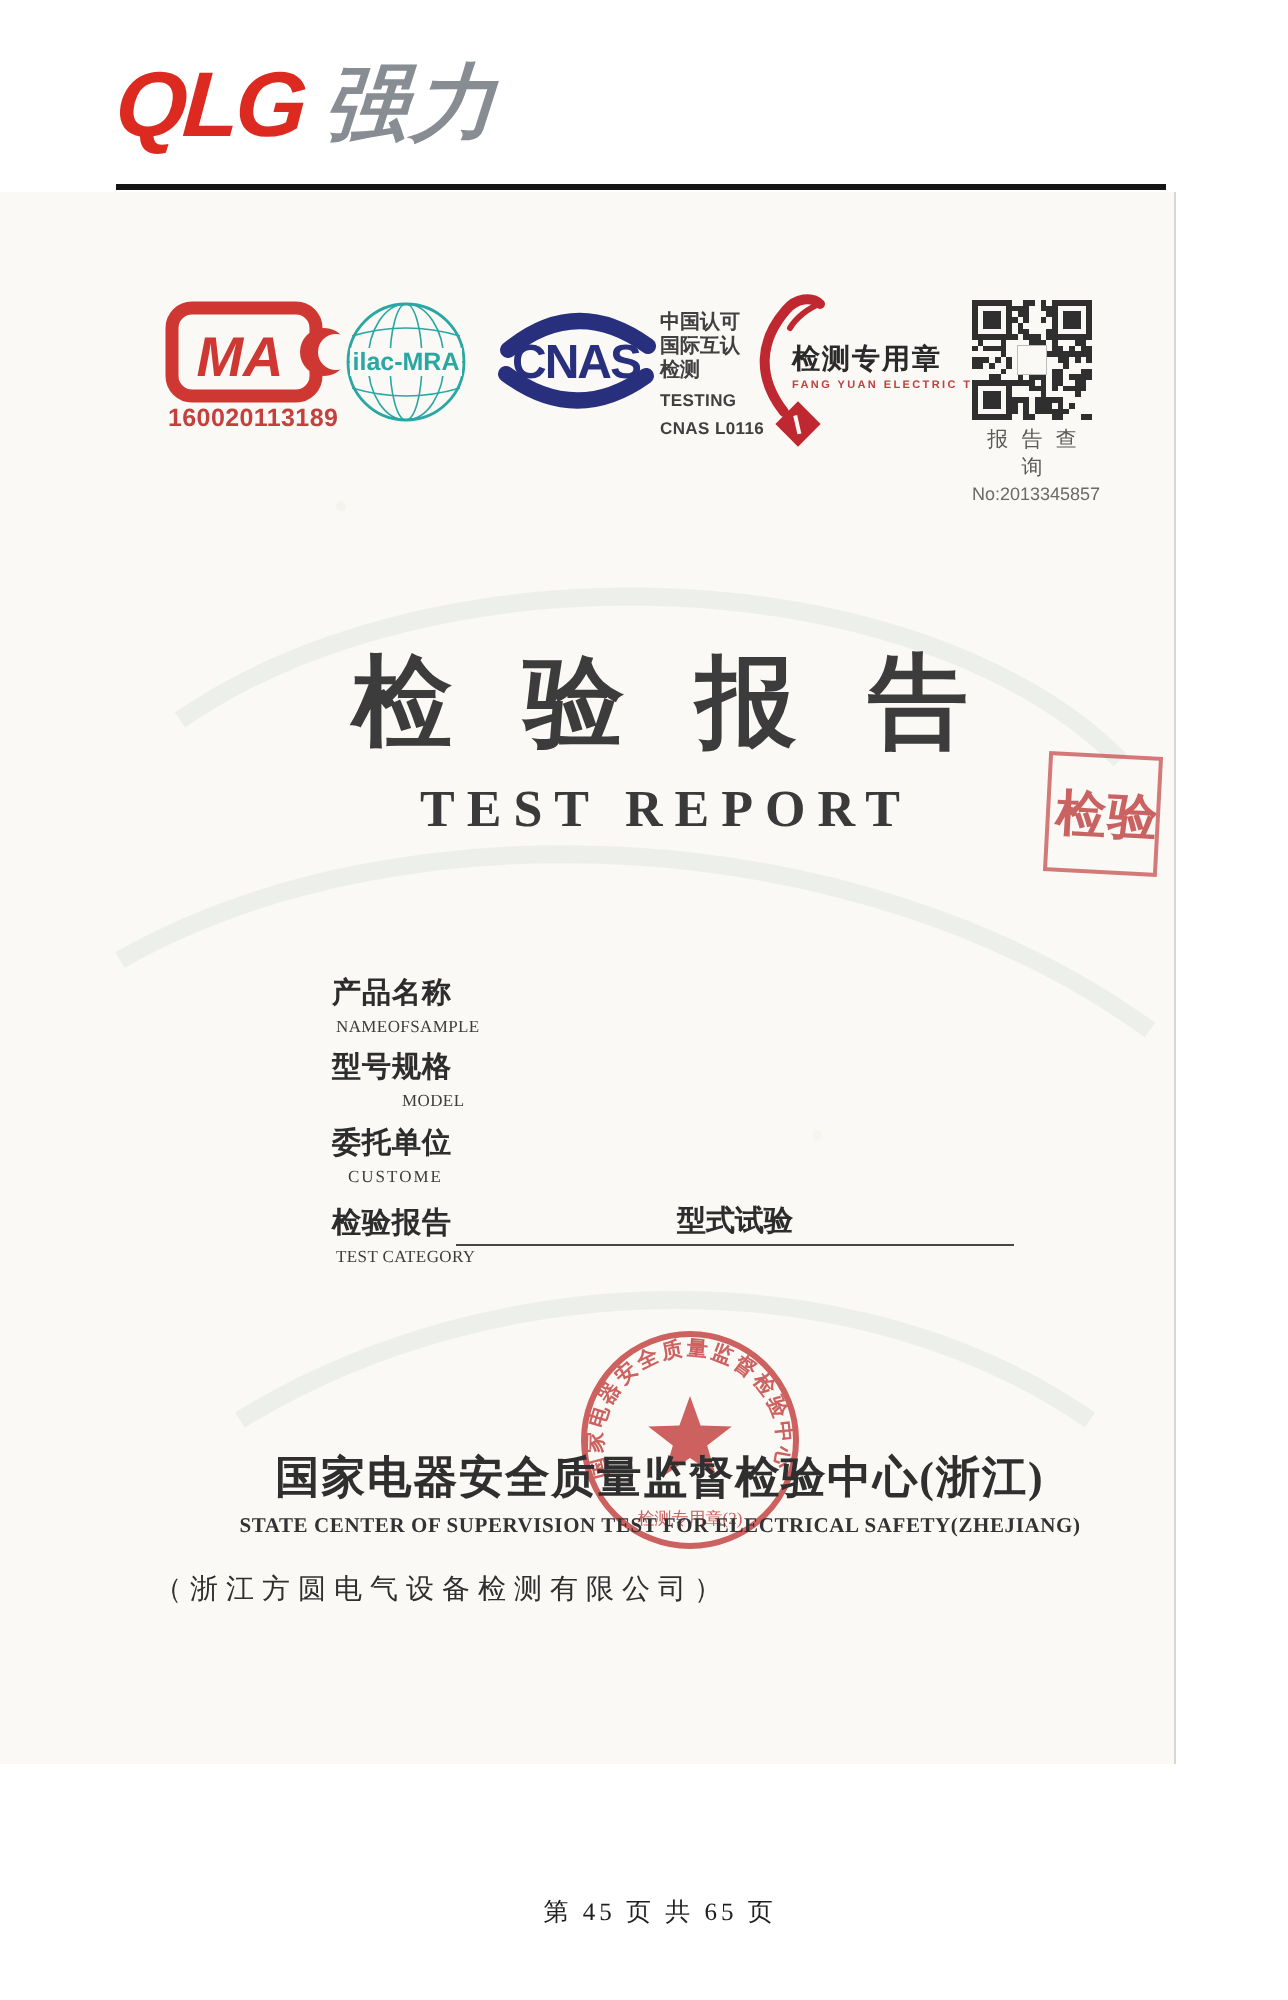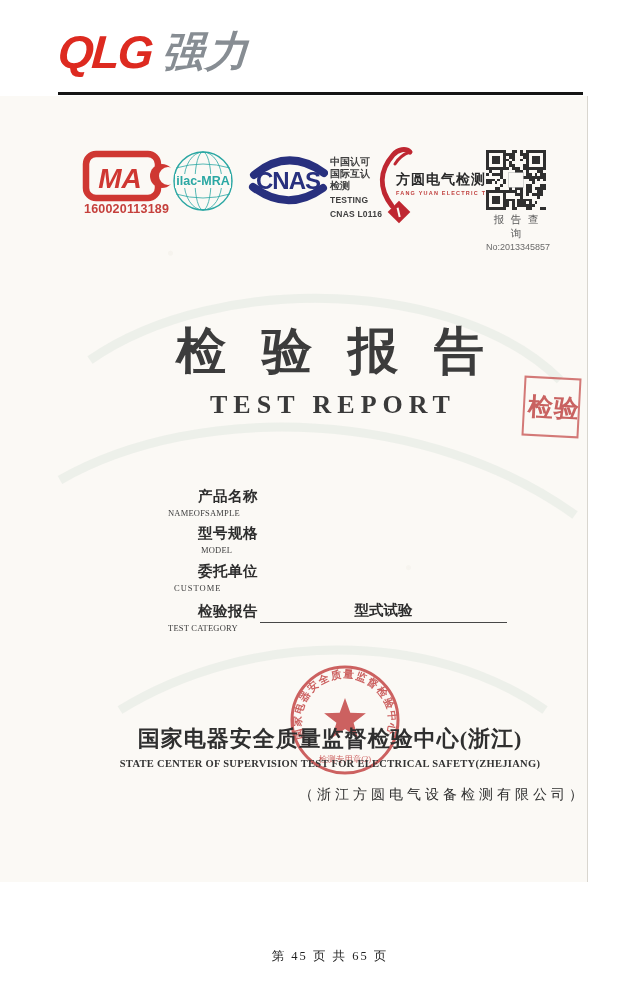--- a/index.html
+++ b/index.html
@@ -60,21 +60,21 @@
     border:2.5px solid rgba(198,78,76,.75);transform:rotate(3deg);
     overflow:hidden;display:flex;align-items:center;
     font-family:"Liberation Serif",serif;font-size:25px;font-weight:bold;
     color:rgba(192,72,70,.85);letter-spacing:1px;padding-left:3px;box-sizing:border-box;
     white-space:nowrap;
   }
   
   .field-row{position:absolute;left:166px;width:341px;height:26px;display:flex;align-items:flex-end;}
   .field-row .flabel{
     flex:0 0 62px;font-family:"Liberation Serif",serif;font-size:14.5px;font-weight:bold;
-    color:#2d2d2d;letter-spacing:.5px;padding-bottom:2px;margin-left:32px;
+    color:#2d2d2d;letter-spacing:.5px;padding-bottom:2px;
   }
   .field-row .fvalue{
     flex:1;border-bottom:1.6px solid #474747;text-align:center;
     font-family:"Liberation Serif",serif;font-size:14.5px;font-weight:bold;color:#2d2d2d;
     padding-bottom:2px;white-space:nowrap;
   }
   .field-row .fsub{
     position:absolute;left:2px;top:26px;font-size:8.5px;color:#3d3d3d;
     font-family:"Liberation Serif",serif;letter-spacing:.2px;
   }
@@ -82,21 +82,21 @@
   .org-stamp{position:absolute;left:283px;top:660px;z-index:1;}
   .org-cn{
     position:absolute;left:73px;top:724px;width:514px;text-align:center;z-index:2;
     font-family:"Liberation Serif",serif;font-weight:bold;font-size:22px;color:#2f2f2f;letter-spacing:1px;
   }
   .org-en{
     position:absolute;left:73px;top:758px;width:514px;text-align:center;z-index:2;
     font-family:Liberation Serif, serif;font-weight:bold;font-size:10.5px;color:#333;letter-spacing:.3px;
   }
   .org-sub{
-    position:absolute;left:73px;top:786px;width:514px;text-align:right;z-index:2;
+    position:absolute;left:73px;top:786px;width:514px;text-align:left;z-index:2;
     font-family:Liberation Serif, serif;font-size:14px;color:#2f2f2f;letter-spacing:4px;padding-left:4px;box-sizing:border-box;
   }
   
   .page-footer{
     position:absolute;left:73px;top:948px;width:514px;text-align:center;
     font-family:"Liberation Serif",serif;font-size:12.5px;color:#1f1f1f;letter-spacing:2px;
   }
 </style>
 </head>
 <body>
@@ -149,21 +149,21 @@
 
 <svg class="logo-abs" style="left:366px;top:146px;" width="60" height="80" viewBox="0 0 60 80">
   <path d="M44,6 C40,2 32,3 27,9 C14,24 12,42 26,60" fill="none" stroke="#bf2731" stroke-width="5" stroke-linecap="round"></path>
   <path d="M44,6 C38,8 32,13 29,18" fill="none" stroke="#bf2731" stroke-width="3" stroke-linecap="round"></path>
   <g transform="translate(33,66) rotate(45)">
     <rect x="-8" y="-8" width="16" height="16" fill="#bf2731"></rect>
     <path d="M-4,-2 L4,3" stroke="#fbf9f5" stroke-width="2"></path>
   </g>
 </svg>
 <div class="fy-text">
-  <div class="cn">方圆电气检测</div>
+  <div class="cn">检测专用章</div>
   <div class="en">FANG YUAN ELECTRIC TEST</div>
 </div>
 
 <div class="qr-wrap">
   <div class="qr-box"><svg width="60" height="60" viewBox="0 0 60 60" shape-rendering="crispEdges">
         <rect width="60" height="60" fill="#fbf9f5"></rect>
         <g fill="#2f2f2f">
           <rect x="25.71" y="0.00" width="2.86" height="2.86"></rect>
           <rect x="28.57" y="0.00" width="2.86" height="2.86"></rect>
           <rect x="34.29" y="0.00" width="2.86" height="2.86"></rect>

